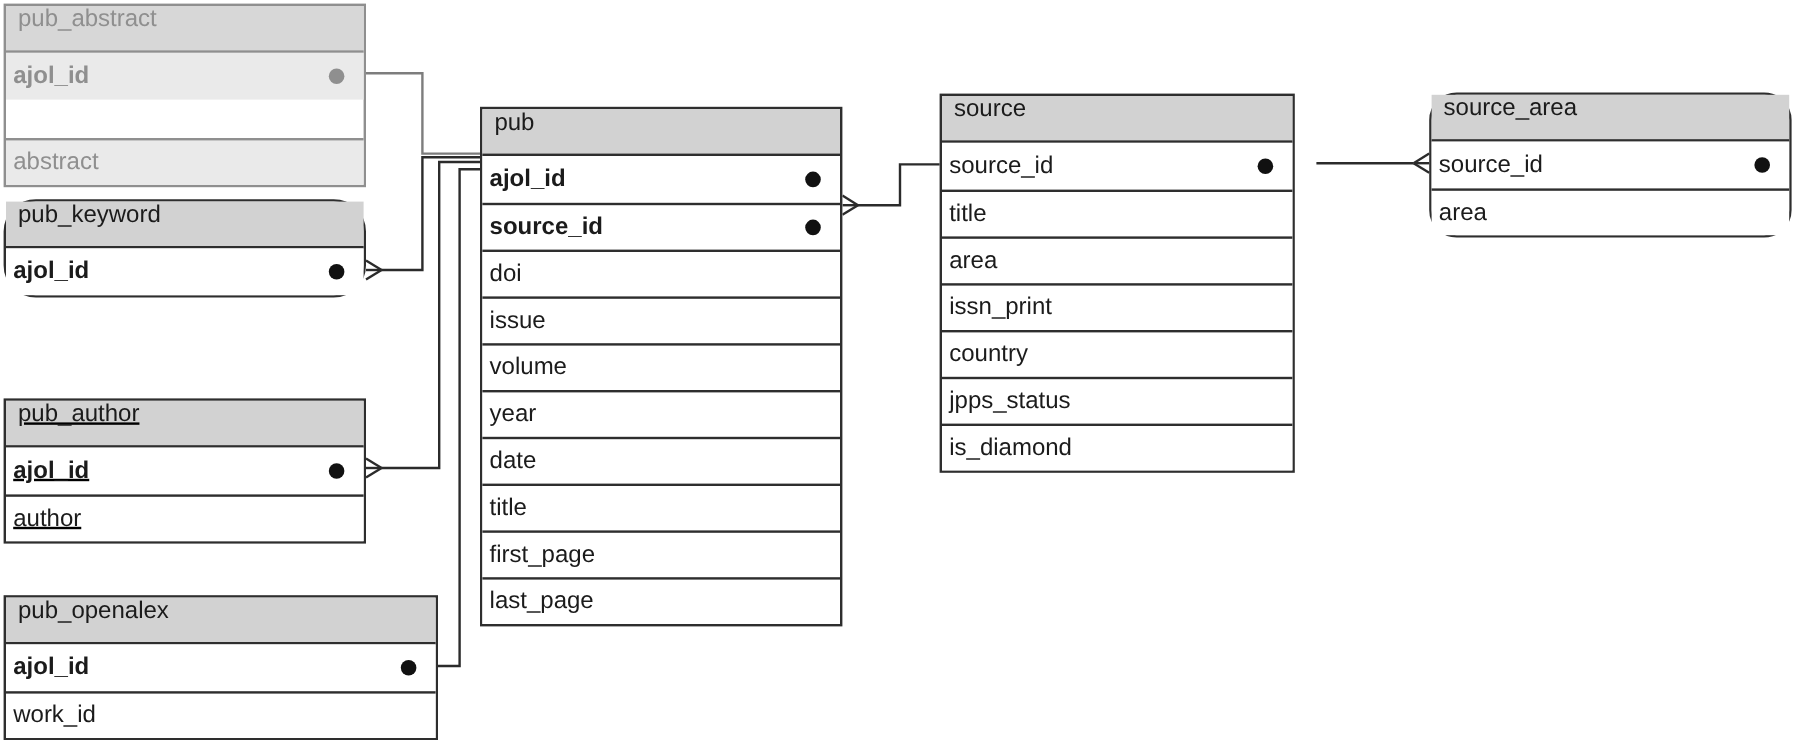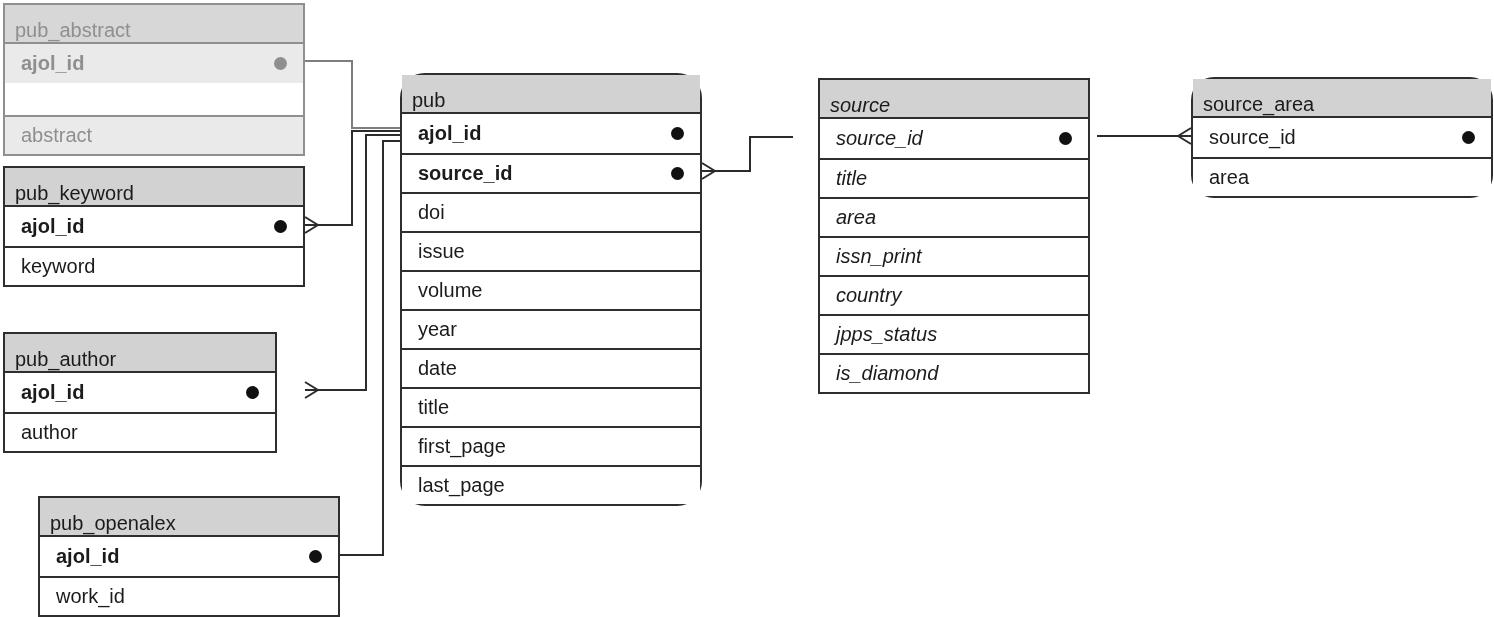--- a/index.html
+++ b/index.html
@@ -28,32 +28,32 @@
     border: 2px solid var(--border);
     background: var(--row-bg);
     z-index: 2;
   }
   .erd-table .hdr {
     box-sizing: border-box;
     height: 39px;
     background: var(--header-bg);
     border-bottom: 2px solid var(--border);
     display: flex;
-    align-items: flex-end;
+    align-items: flex-start;
     padding-left: 10px;
     font-size: 20px;
     color: var(--text);
     white-space: nowrap;
   }
   .erd-table .row {
     box-sizing: border-box;
     height: 39px;
     display: flex;
     align-items: center;
-    padding-left: 16px;
+    padding-left: 6px;
     font-size: 20px;
     color: var(--text);
     background: var(--row-bg);
     white-space: nowrap;
   }
   .erd-table .row + .row {
     border-top: 2px solid var(--border);
   }
   .erd-table .row .fname.bold { font-weight: 700; }
   .erd-table .row .dot {
@@ -129,57 +129,54 @@
           <span>pub_abstract</span>
         </div>
         <div class="row">
           <span class="fname bold">ajol_id</span>
           <span class="dot"></span>
         </div>
         <div class="row">
           <span class="fname">abstract</span>
         </div>
       </div>
-      <div class="erd-table" style="left: 3px; top: 166px; width: 302px;">
+      <div class="erd-table" style="left: 3px; top: 166px; width: 302px; border-radius: 27px;">
         <div class="hdr">
           <span>pub_keyword</span>
         </div>
         <div class="row">
           <span class="fname bold">ajol_id</span>
           <span class="dot"></span>
         </div>
-        <div class="row">
-          <span class="fname">keyword</span>
-        </div>
-      </div>
-      <div class="erd-table" style="left: 3px; top: 332px; width: 274px;">
+      </div>
+      <div class="erd-table" style="left: 3px; top: 332px; width: 302px; text-decoration: underline;">
         <div class="hdr">
           <span>pub_author</span>
         </div>
         <div class="row">
           <span class="fname bold">ajol_id</span>
           <span class="dot"></span>
         </div>
         <div class="row">
           <span class="fname">author</span>
         </div>
       </div>
-      <div class="erd-table" style="left: 3px; top: 496px; width: 302px; margin-left: 35px;">
+      <div class="erd-table" style="left: 3px; top: 496px; width: 362px;">
         <div class="hdr">
           <span>pub_openalex</span>
         </div>
         <div class="row">
           <span class="fname bold">ajol_id</span>
           <span class="dot"></span>
         </div>
         <div class="row">
           <span class="fname">work_id</span>
         </div>
       </div>
-      <div class="erd-table" style="left: 400px; top: 73px; width: 302px; border-radius: 25px;">
+      <div class="erd-table" style="left: 400px; top: 89px; width: 302px;">
         <div class="hdr">
           <span>pub</span>
         </div>
         <div class="row">
           <span class="fname bold">ajol_id</span>
           <span class="dot"></span>
         </div>
         <div class="row">
           <span class="fname bold">source_id</span>
           <span class="dot"></span>
@@ -202,21 +199,21 @@
         <div class="row">
           <span class="fname">title</span>
         </div>
         <div class="row">
           <span class="fname">first_page</span>
         </div>
         <div class="row">
           <span class="fname">last_page</span>
         </div>
       </div>
-      <div class="erd-table" style="left: 818px; top: 78px; width: 272px; font-style: italic;">
+      <div class="erd-table" style="left: 783px; top: 78px; width: 296px;">
         <div class="hdr">
           <span>source</span>
         </div>
         <div class="row">
           <span class="fname">source_id</span>
           <span class="dot"></span>
         </div>
         <div class="row">
           <span class="fname">title</span>
         </div>

